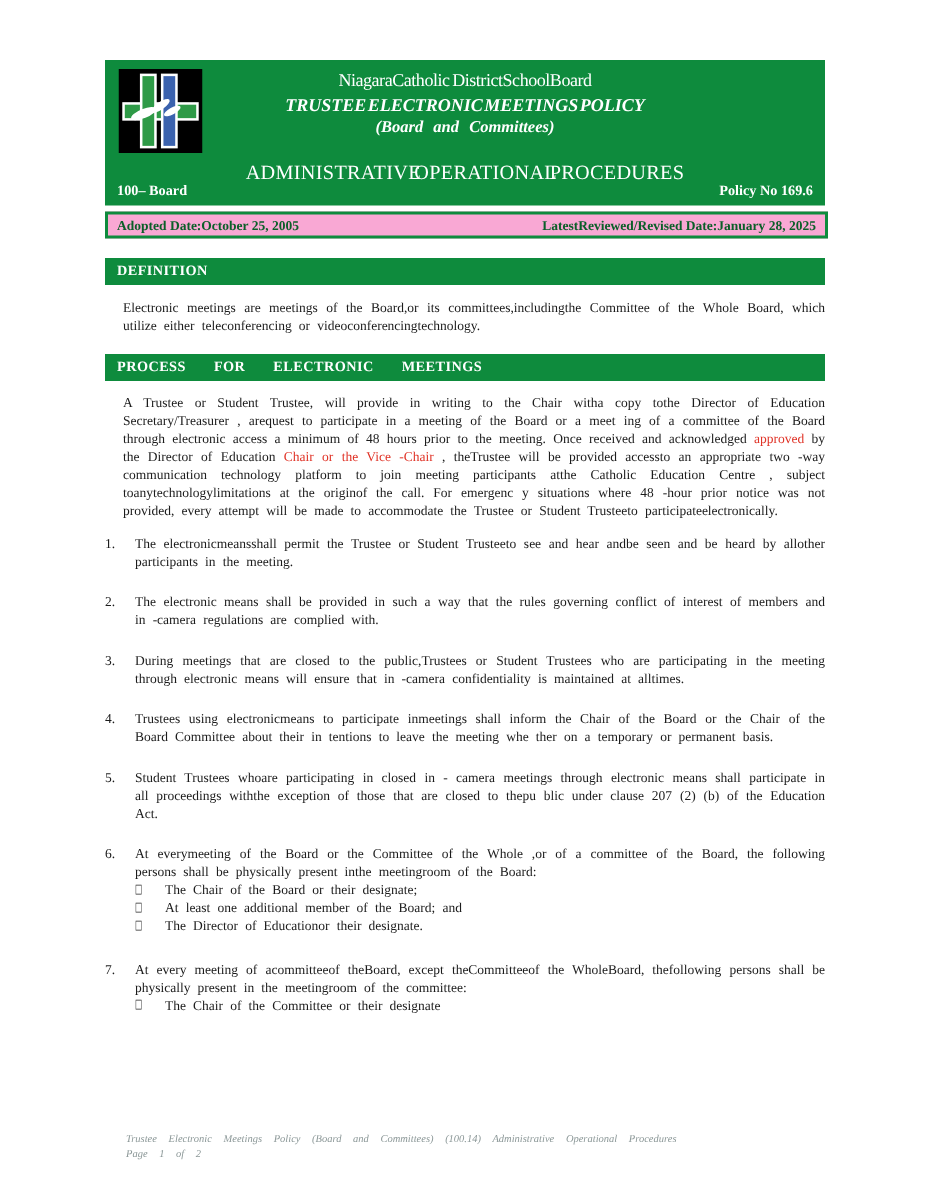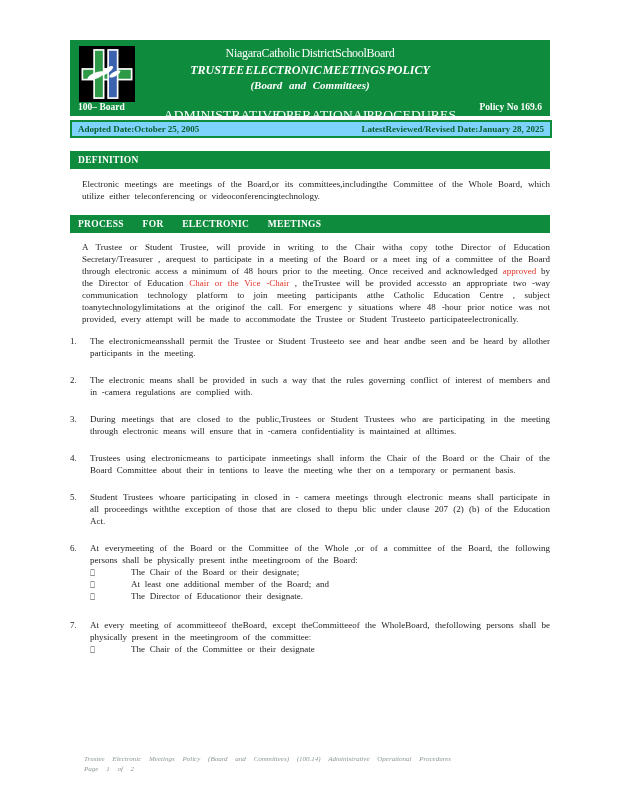--- a/index.html
+++ b/index.html
@@ -1,49 +1,49 @@
 <!DOCTYPE html>
 <html style="--green: #0E8B3D; --dark_green: #0A5F28; --red: #E03428; --footer_gray: #8C9898; --logo_green: #2E9A47; --logo_blue: #3B62AE;"><head>
 <meta charset="utf-8">
 <style>
   html,body{margin:0;padding:0;background:#ffffff;}
   body{width:618px;height:800px;position:relative;font-family:"Liberation Serif","DejaVu Serif",serif;color:#1c1c1c;}
   .page{position:absolute;left:0;top:0;width:618px;height:800px;background:#fff;overflow:hidden;}
   .content{position:absolute;left:70px;top:40px;width:480px;}
 
   
-  .header-box{position:relative;background:var(--green,#0E8B3D);height:76px;width:480px;}
+  .header-box{position:relative;background:var(--green,#0E8B3D);height:97px;width:480px;}
   .logo{position:absolute;left:9px;top:6px;width:56px;height:56px;}
   .header-titles{text-align:center;color:#ffffff;padding-top:6px;}
   .board-name{font-size:12px;letter-spacing:-0.3px;word-spacing:-1px;}
   .policy-title{font-size:12px;font-weight:bold;font-style:italic;margin-top:2px;letter-spacing:0px;word-spacing:-2px;}
   .subtitle{font-size:11px;font-weight:bold;font-style:italic;margin-top:1px;word-spacing:4px;}
   .doc-type{font-size:13.5px;margin-top:16px;word-spacing:-8px;letter-spacing:0.2px;}
   .header-bottom{position:absolute;left:0;bottom:4px;width:100%;display:flex;justify-content:space-between;box-sizing:border-box;padding:0 8px;color:#fff;font-size:9.5px;font-weight:bold;align-items:center;}
 
   
-  .dates-row{margin-top:4px;border:2px solid var(--green,#0E8B3D);background:#7dd3fc;display:flex;justify-content:space-between;align-items:center;padding:2px 6px;font-size:9px;font-weight:bold;color:var(--dark_green,#0A5F28);width:466px;}
+  .dates-row{margin-top:4px;border:2px solid var(--green,#0E8B3D);background:#f9a8d4;display:flex;justify-content:space-between;align-items:center;padding:2px 6px;font-size:9px;font-weight:bold;color:var(--dark_green,#0A5F28);width:466px;}
 
   
   .section-bar{margin-top:13px;background:var(--green,#0E8B3D);color:#fff;font-weight:bold;font-size:9.5px;padding:4px 8px;letter-spacing:0.3px;width:464px;}
   .process-bar{word-spacing:16px;}
 
   
   .body-para{font-size:9px;line-height:12px;text-align:justify;word-spacing:2.5px;margin:9px 0 0 12px;}
   .intro{margin-top:8px;}
   .red{color:var(--red,#E03428);}
 
   
   .num-list{margin-top:10px;}
   .num-item{display:flex;margin-bottom:15px;}
   .num-label{width:20px;flex:none;font-size:9px;line-height:12px;}
   .li-body{flex:1;font-size:9px;line-height:12px;text-align:justify;word-spacing:2.5px;}
   .bullet-row{display:flex;word-spacing:2.5px;}
   .bullet-glyph{flex:none;width:8px;margin-right:12px;font-size:8.5px;line-height:12px;font-family:"DejaVu Sans",sans-serif;transform:scaleX(0.6);transform-origin:left center;}
-  .bullet-text{flex:1;margin-left:21px;}
+  .bullet-text{flex:1;}
 
   
   .footer{position:absolute;left:84px;top:755px;width:380px;font-size:7px;font-style:italic;color:var(--footer_gray,#8C9898);line-height:9.5px;word-spacing:6px;}
 </style>
 </head>
 <body>
 
 <div class="page">
   <div class="content">
 

